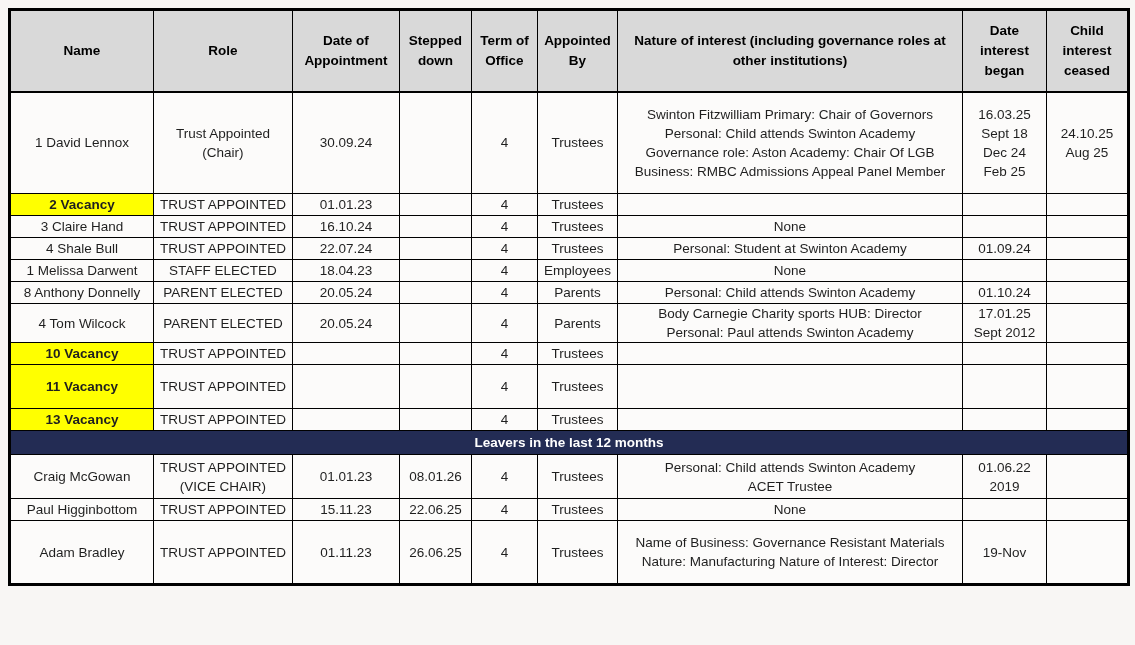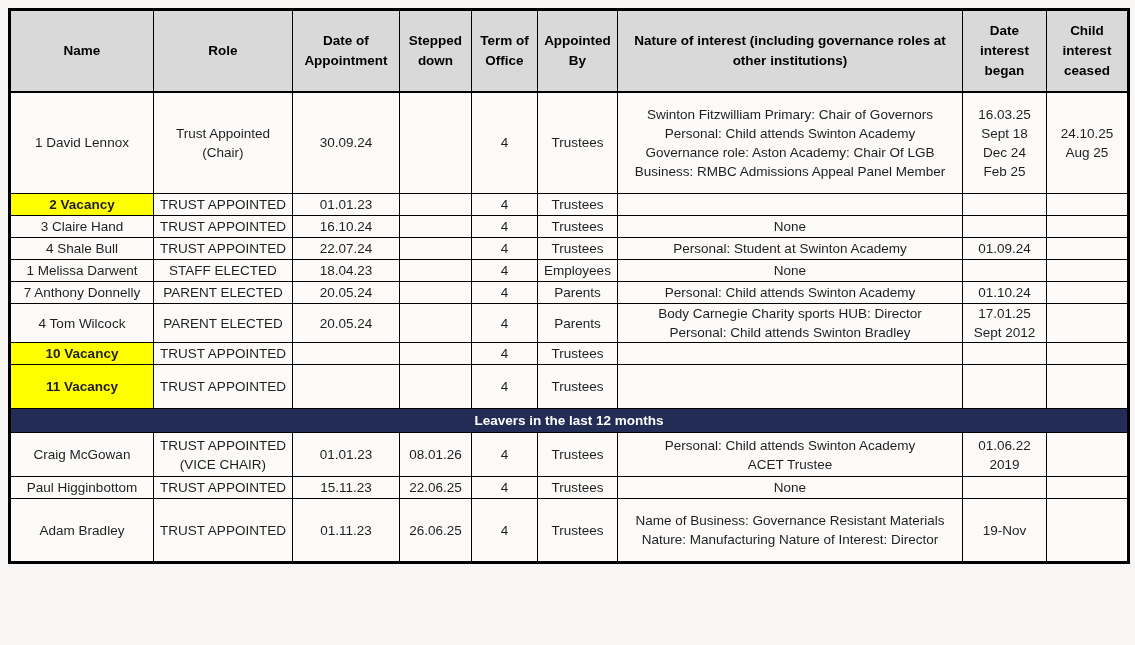--- a/index.html
+++ b/index.html
@@ -152,56 +152,67 @@
           <td>STAFF ELECTED</td>
           <td>18.04.23</td>
           <td></td>
           <td>4</td>
           <td>Employees</td>
           <td>None</td>
           <td></td>
           <td></td>
         </tr>
         <tr>
-          <td>7 Anthony Donnelly</td>
+          <td>8 Anthony Donnelly</td>
           <td>PARENT ELECTED</td>
           <td>20.05.24</td>
           <td></td>
           <td>4</td>
           <td>Parents</td>
           <td>Personal: Child attends Swinton Academy</td>
           <td>01.10.24</td>
           <td></td>
         </tr>
         <tr>
           <td>4 Tom Wilcock</td>
           <td>PARENT ELECTED</td>
           <td>20.05.24</td>
           <td></td>
           <td>4</td>
           <td>Parents</td>
           <td>Body Carnegie Charity sports HUB: Director
-Personal: Child attends Swinton Bradley</td>
+Personal: Paul attends Swinton Academy</td>
           <td>17.01.25
 Sept 2012</td>
           <td></td>
         </tr>
         <tr>
           <td class="vacancy">10 Vacancy</td>
           <td>TRUST APPOINTED</td>
           <td></td>
           <td></td>
           <td>4</td>
           <td>Trustees</td>
           <td></td>
           <td></td>
           <td></td>
         </tr>
         <tr>
           <td class="vacancy">11 Vacancy</td>
+          <td>TRUST APPOINTED</td>
+          <td></td>
+          <td></td>
+          <td>4</td>
+          <td>Trustees</td>
+          <td></td>
+          <td></td>
+          <td></td>
+        </tr>
+        <tr>
+          <td class="vacancy">13 Vacancy</td>
           <td>TRUST APPOINTED</td>
           <td></td>
           <td></td>
           <td>4</td>
           <td>Trustees</td>
           <td></td>
           <td></td>
           <td></td>
         </tr>
       </tbody>

